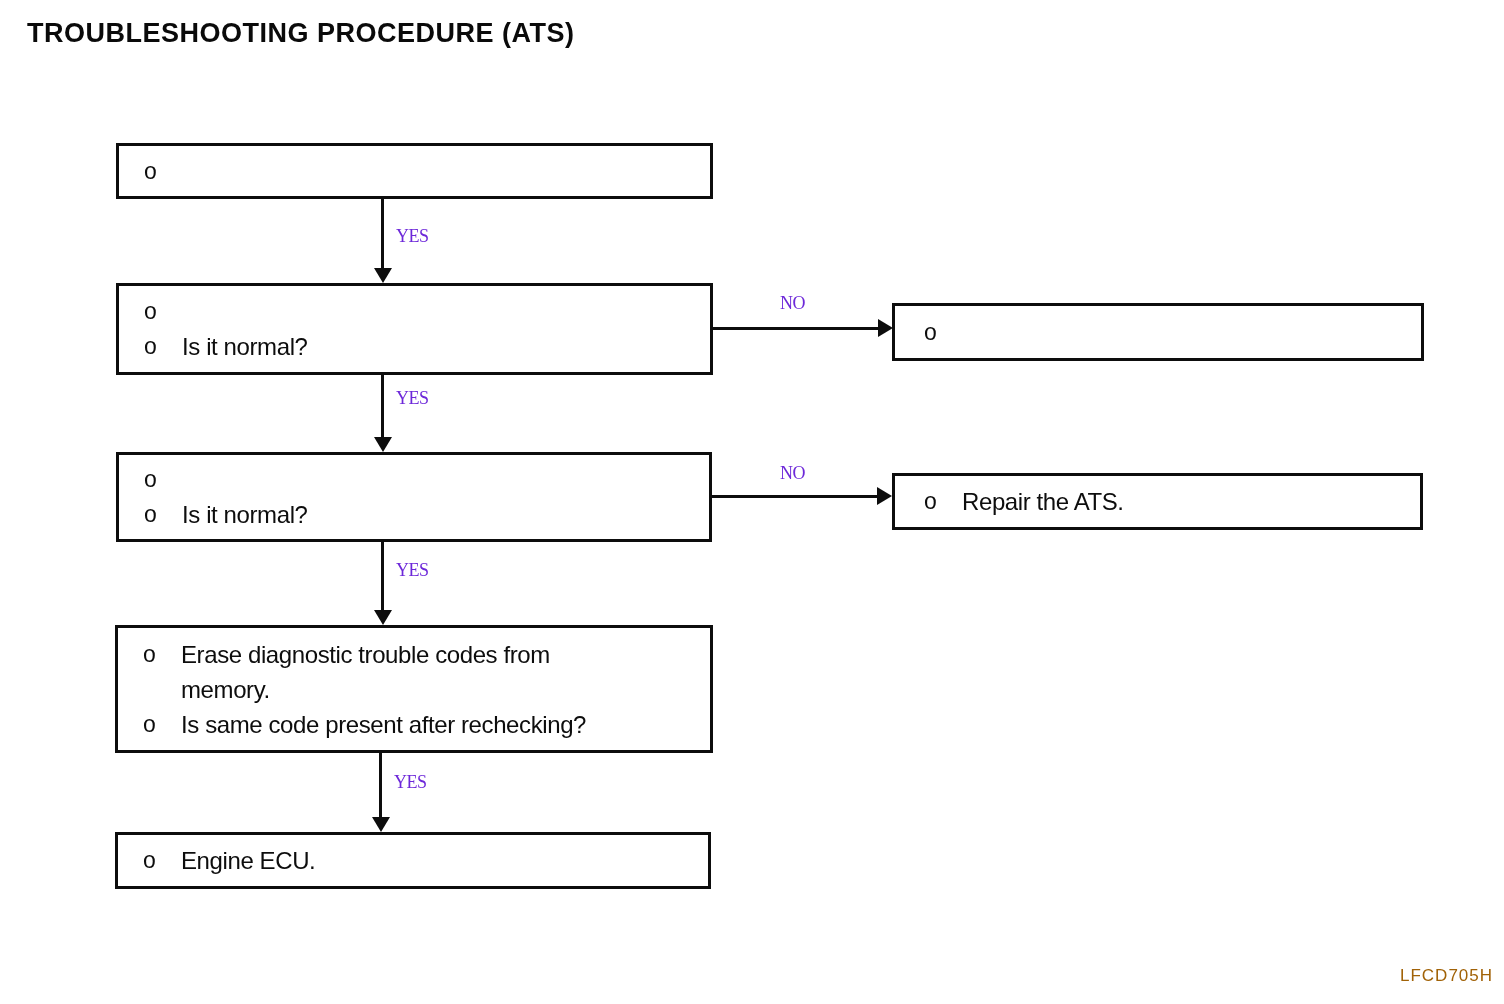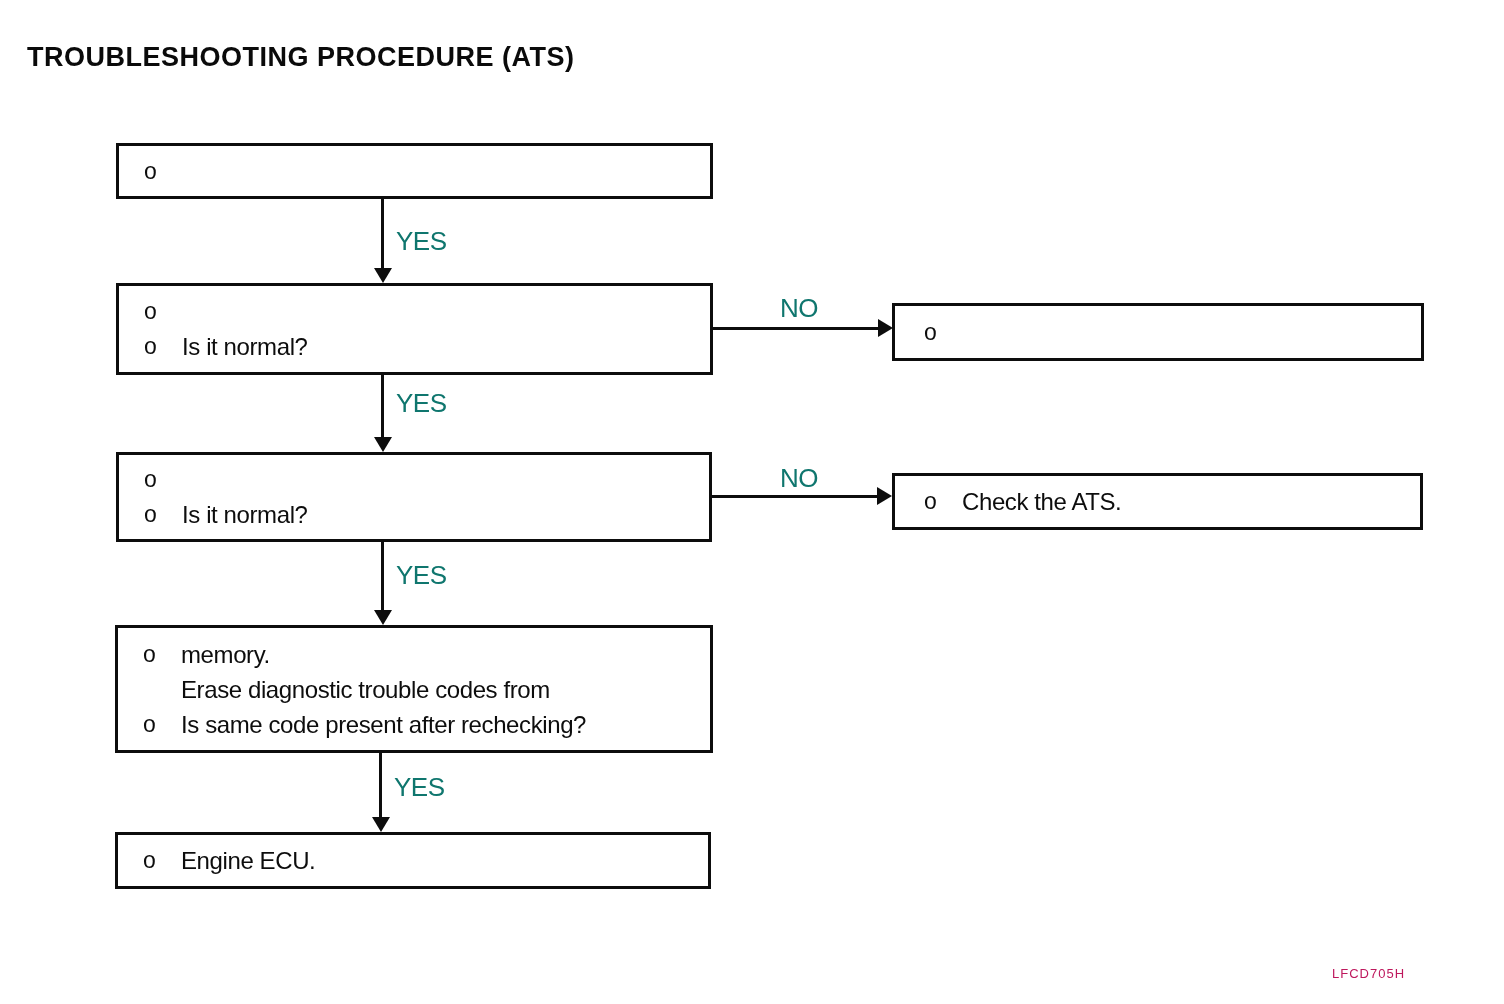--- a/index.html
+++ b/index.html
@@ -15,21 +15,20 @@
   }
   .page-title {
     position: absolute;
     left: 27px;
     top: 18px;
     font-size: 27px;
     font-weight: bold;
     letter-spacing: 0.5px;
     color: #0a0a0a;
     white-space: nowrap;
-    margin-top: 24px;
   }
   .node {
     position: absolute;
     border: 3px solid #0d0d0d;
     background: #ffffff;
     display: flex;
     flex-direction: column;
     justify-content: center;
     padding: 4px 14px 4px 25px;
     font-size: 24px;
@@ -48,32 +47,33 @@
   }
   .hline { position: absolute; height: 3px; background: #0d0d0d; }
   .hhead {
     position: absolute; width: 0; height: 0;
     border-top: 9px solid transparent;
     border-bottom: 9px solid transparent;
     border-left: 15px solid #0d0d0d;
   }
   .conn-label {
     position: absolute;
-    font-size: 26px;
+    font-size: 18px;
     letter-spacing: -0.5px;
-    color: #0f766e;
+    color: #6d28d9;
     white-space: nowrap;
+    font-family: Liberation Serif, serif;
   }
   .figure-code {
     position: absolute;
-    left: 1332px;
+    left: 1400px;
     top: 966px;
-    font-size: 13px;
+    font-size: 17px;
     letter-spacing: 1px;
-    color: #be185d;
+    color: #a16207;
     white-space: nowrap;
   }
 </style>
 </head>
 <body>
 
 <div class="page">
 
   <div class="page-title">TROUBLESHOOTING PROCEDURE (ATS)</div>
 
@@ -121,34 +121,34 @@
     </div>
   </div>
 
   <div class="hline" style="left:712px; top:495px; width:167px;"></div>
   <div class="hhead" style="left:877px; top:487px;"></div>
   <div class="conn-label" style="left:780px; top:463px;">NO</div>
 
   <div class="node" style="left:892px; top:473px; width:531px; height:57px; padding-left:29px;">
     <div class="item">
       <span class="bullet">o</span>
-      <span class="itext">Check the ATS.</span>
+      <span class="itext">Repair the ATS.</span>
     </div>
   </div>
 
   <div class="vline" style="left:381px; top:542px; height:69px;"></div>
   <div class="vhead" style="left:374px; top:610px;"></div>
   <div class="conn-label" style="left:396px; top:560px;">YES</div>
 
   <div class="node" style="left:115px; top:625px; width:598px; height:128px;">
     <div class="item">
       <span class="bullet">o</span>
       <span class="itext">
+          <span class="wrapline">Erase diagnostic trouble codes from</span>
           <span class="wrapline">memory.</span>
-          <span class="wrapline">Erase diagnostic trouble codes from</span>
         </span>
     </div>
     <div class="item">
       <span class="bullet">o</span>
       <span class="itext">Is same code present after rechecking?</span>
     </div>
   </div>
 
   <div class="vline" style="left:379px; top:753px; height:65px;"></div>
   <div class="vhead" style="left:372px; top:817px;"></div>

